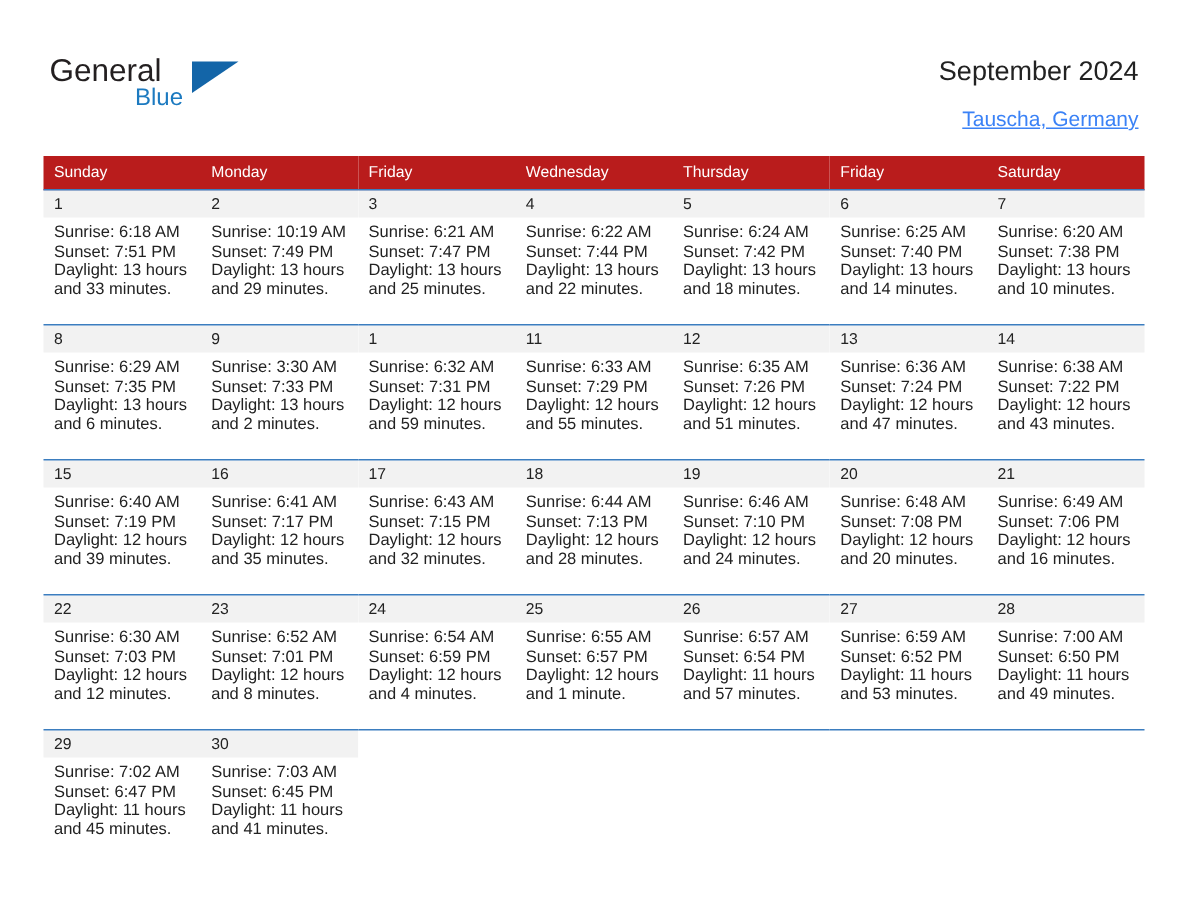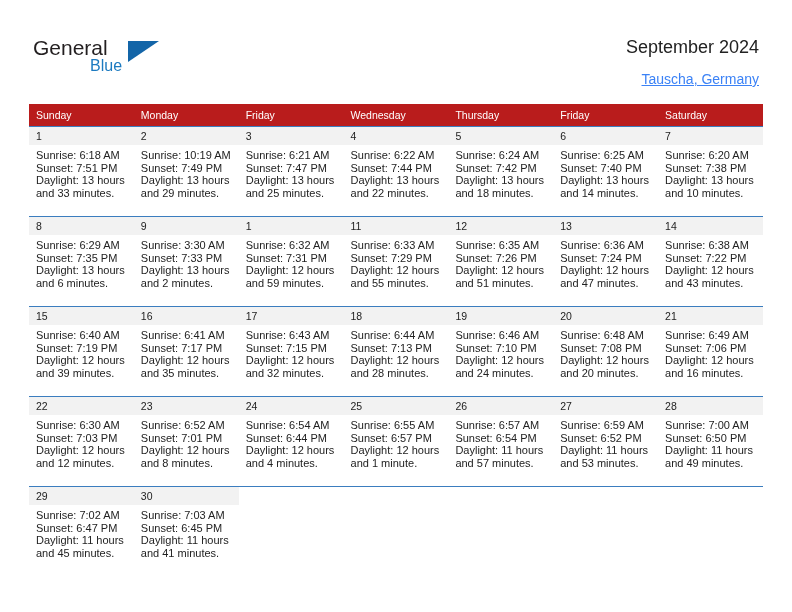--- a/index.html
+++ b/index.html
@@ -438,21 +438,21 @@
                 <div>Daylight: 12 hours</div>
                 <div>and 8 minutes.</div>
               </div>
             </div>
           </td>
         <td>
             <div class="daycell">
               <div class="daynum-band">24</div>
               <div class="details">
                 <div>Sunrise: 6:54 AM</div>
-                <div>Sunset: 6:44 PM</div>
+                <div>Sunset: 6:59 PM</div>
                 <div>Daylight: 12 hours</div>
                 <div>and 4 minutes.</div>
               </div>
             </div>
           </td>
         <td>
             <div class="daycell">
               <div class="daynum-band">25</div>
               <div class="details">
                 <div>Sunrise: 6:55 AM</div>

